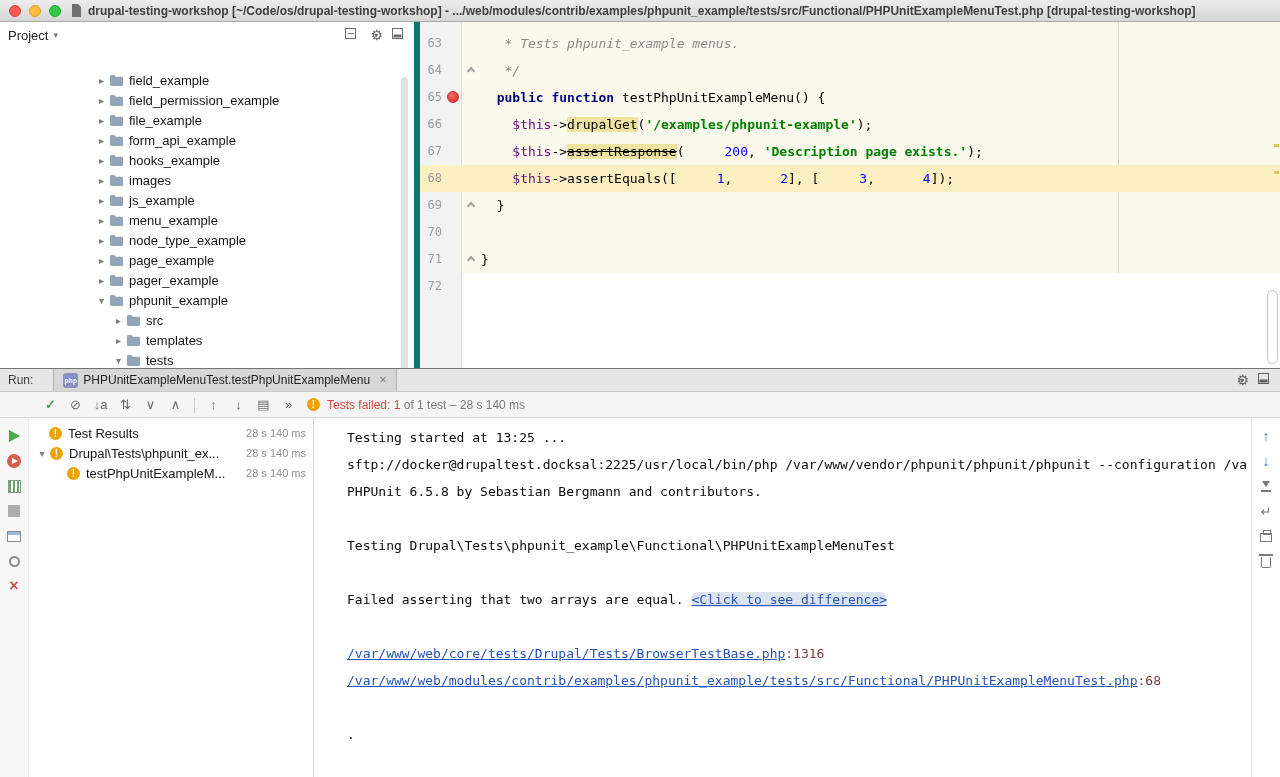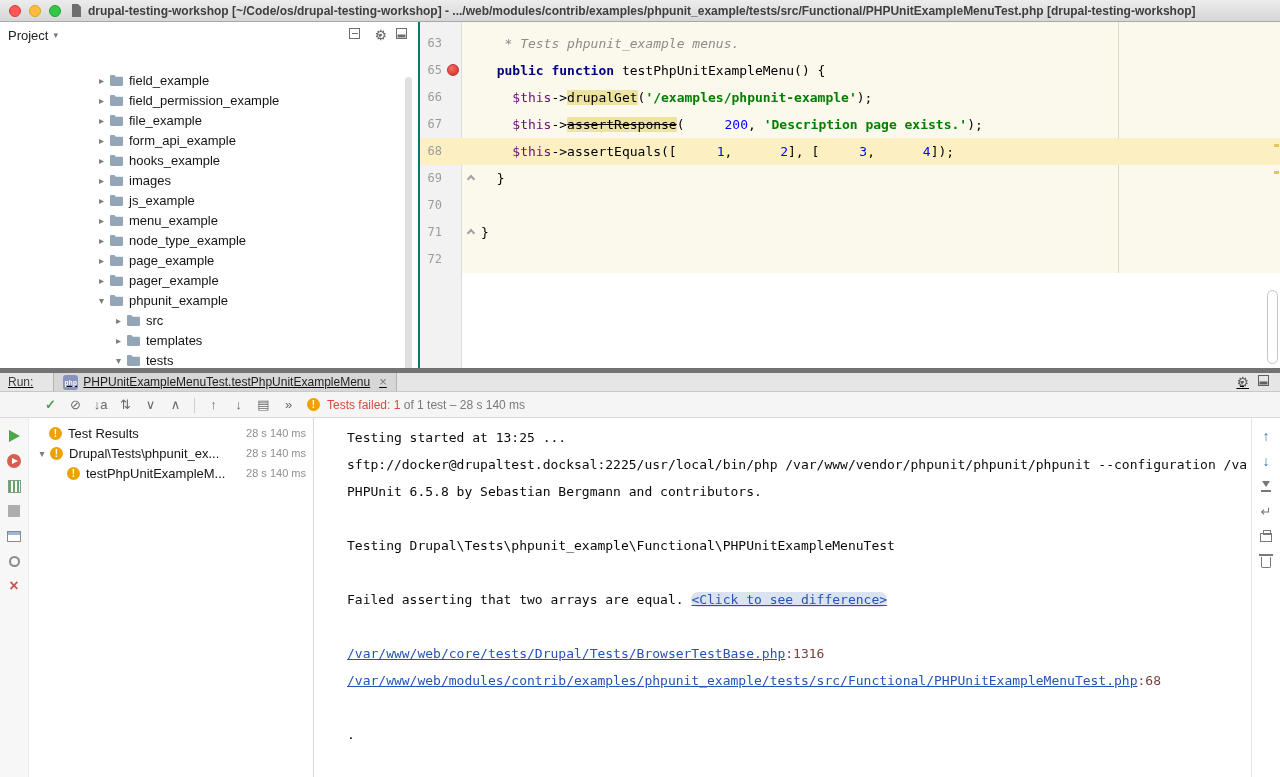--- a/index.html
+++ b/index.html
@@ -14,21 +14,21 @@
   .tl-red{background:#fc5753;border:1px solid #de3d38;}
   .tl-yellow{background:#fdbc40;border:1px solid #dea123;}
   .tl-green{background:#33c748;border:1px solid #1da533;}
   .proxy{margin-left:2px;display:flex;align-items:center;}
   .title-text{font-size:12px;font-weight:bold;color:#3e3e3e;margin-left:6px;white-space:nowrap;overflow:hidden;}
 
   
   .main{display:flex;height:346px;overflow:hidden;}
 
   
-  .project{width:420px;position:relative;background:#fff;border-right:2px solid #0f766e;overflow:hidden;}
+  .project{width:420px;position:relative;background:#fff;border-right:6px solid #0f766e;overflow:hidden;}
   .phead{height:26px;display:flex;align-items:center;padding:0 10px 0 8px;font-size:13px;color:#222;}
   .phead-dd{color:#767676;font-size:9px;margin-left:5px;}
   .phead-icons{margin-left:auto;display:flex;gap:13px;align-items:center;color:#6b6b6b;}
   .phead-icons .gear{font-size:14px;line-height:14px;color:#6b6b6b;}
   .phead-icons .mini-dd{font-size:8px;color:#6b6b6b;margin-left:-9px;}
   .ptree{position:absolute;top:48px;left:0;right:0;bottom:0;overflow:hidden;}
   .trow{height:20px;display:flex;align-items:center;font-size:13px;color:#141414;white-space:nowrap;}
   .chev{width:13px;font-size:10px;color:#7c7c7c;text-align:center;flex:0 0 auto;}
   .ficon{margin:0 5px 0 1px;display:inline-flex;flex:0 0 auto;}
   .pscroll{position:absolute;right:6px;top:55px;width:7px;height:295px;border-radius:4px;background:rgba(0,0,0,0.12);}
@@ -54,22 +54,22 @@
   .tok-pl{color:#000;}
   .tok-var{color:#660e7a;}
   .tok-str{color:#008000;font-weight:bold;}
   .tok-num{color:#0000ff;margin-left:40px;}
   .tok-dep{background:#efe3a2;text-decoration:line-through;}
   .tok-mhl{background:#efe3a2;}
   .escroll{position:absolute;right:2px;top:268px;width:11px;height:74px;background:#fff;border:1px solid #c4c4c4;border-radius:6px;}
   .stripe{position:absolute;right:1px;width:5px;height:3px;background:#e0c65e;}
 
   
-  .runtab{height:24px;background:#e6e6e6;border-top:5px solid #737373;border-bottom:1px solid #c8c8c8;
-          display:flex;align-items:center;overflow:hidden;text-decoration:underline;}
+  .runtab{height:24px;background:#e6e6e6;border-top:1px solid #737373;border-bottom:1px solid #c8c8c8;
+          display:flex;align-items:center;overflow:hidden;}
   .runlabel{font-size:12px;color:#3d3d3d;padding:0 8px;}
   .rtab{height:100%;display:flex;align-items:center;gap:5px;padding:0 9px;background:#d7d7d7;
         border-left:1px solid #b2b2b2;border-right:1px solid #b2b2b2;margin-left:12px;}
   .phpicon{width:15px;height:15px;border-radius:3px;background:#8892be;color:#fff;font-size:6.5px;font-weight:bold;
            display:flex;align-items:center;justify-content:center;letter-spacing:.2px;}
   .rtab-label{font-size:12px;color:#1e1e1e;white-space:nowrap;}
   .rtab-close{color:#787878;font-size:13px;margin-left:4px;line-height:12px;}
   .rtab-right{margin-left:auto;display:flex;align-items:center;gap:13px;padding-right:10px;color:#5f5f5f;}
   .rtab-right .gear{font-size:14px;}
   .rtab-right .mini-dd{font-size:8px;margin-left:-9px;}
@@ -312,20 +312,28 @@
     <div class="editor">
       <div class="gutter-bg"></div>
       <div class="cream-bg"></div>
       <div class="mguide"></div>
       <div class="erows">
           <div class="erow">
             <span class="gnum">63</span>
             <span class="gicon"></span>
             <span class="gfold"></span>
             <span class="ecode"><span class="tok-cm">   * Tests phpunit_example menus.</span></span>
+          </div>
+          <div class="erow">
+            <span class="gnum">64</span>
+            <span class="gicon"></span>
+            <span class="gfold">
+              <span class="foldchev"></span>
+            </span>
+            <span class="ecode"><span class="tok-cm">   */</span></span>
           </div>
           <div class="erow">
             <span class="gnum">65</span>
             <span class="gicon">
               <span class="bp"></span>
             </span>
             <span class="gfold"></span>
             <span class="ecode"><span class="tok-pl">  </span><span class="tok-kw">public function</span><span class="tok-pl"> testPhpUnitExampleMenu() {</span></span>
           </div>
           <div class="erow">

